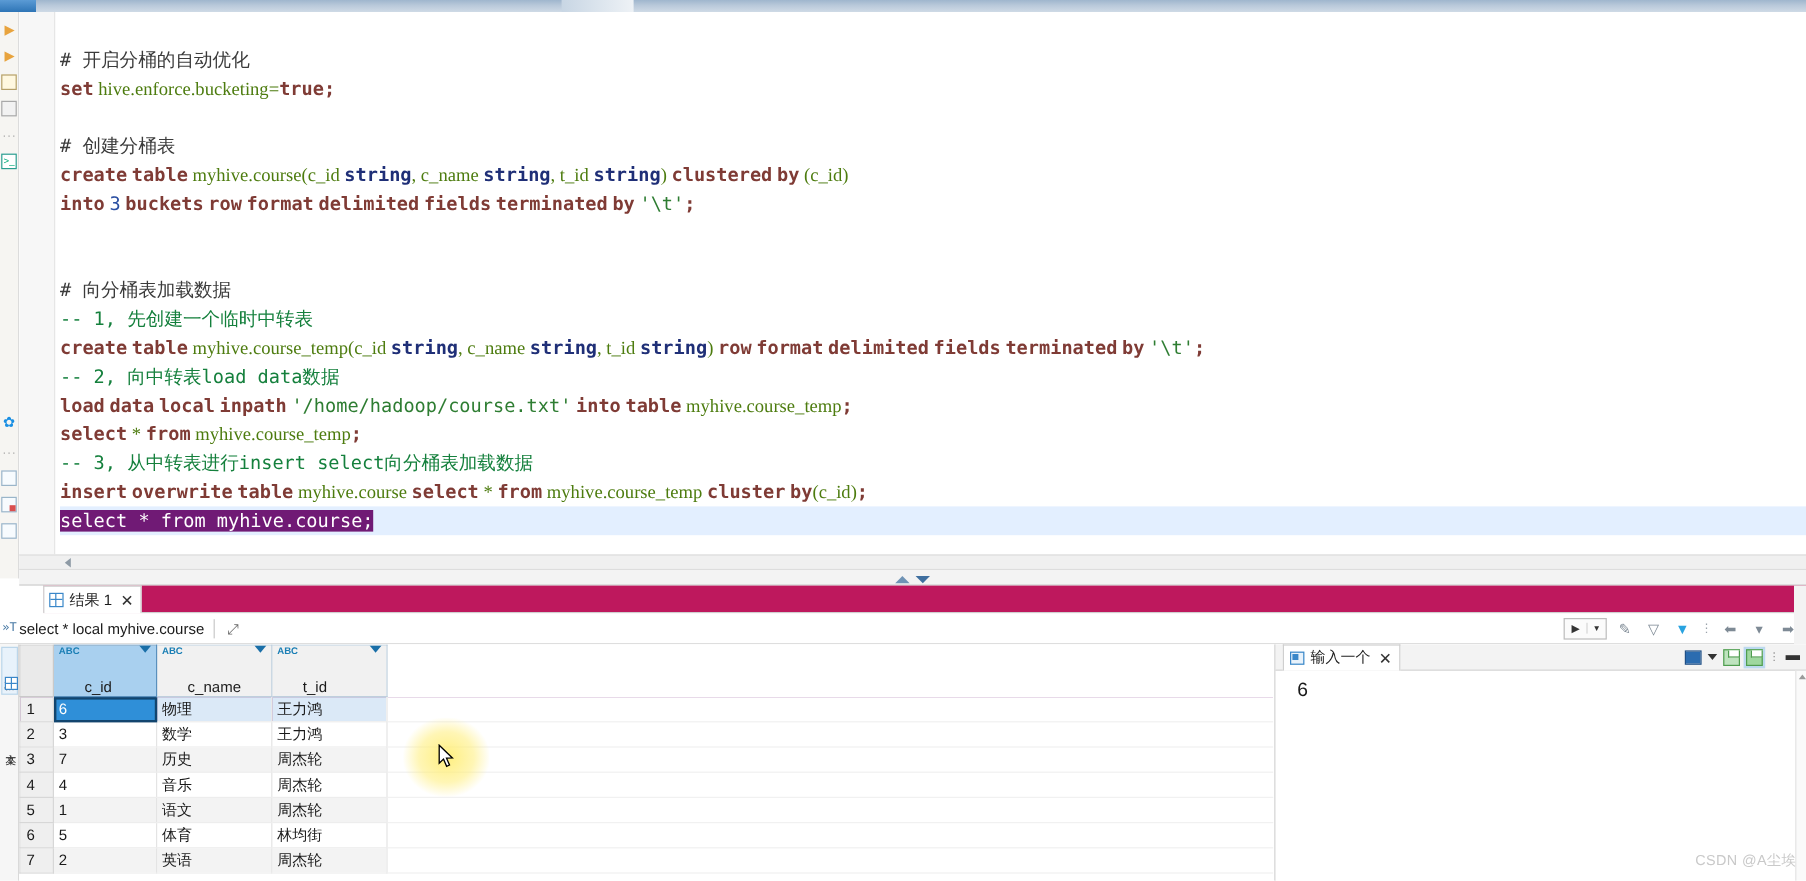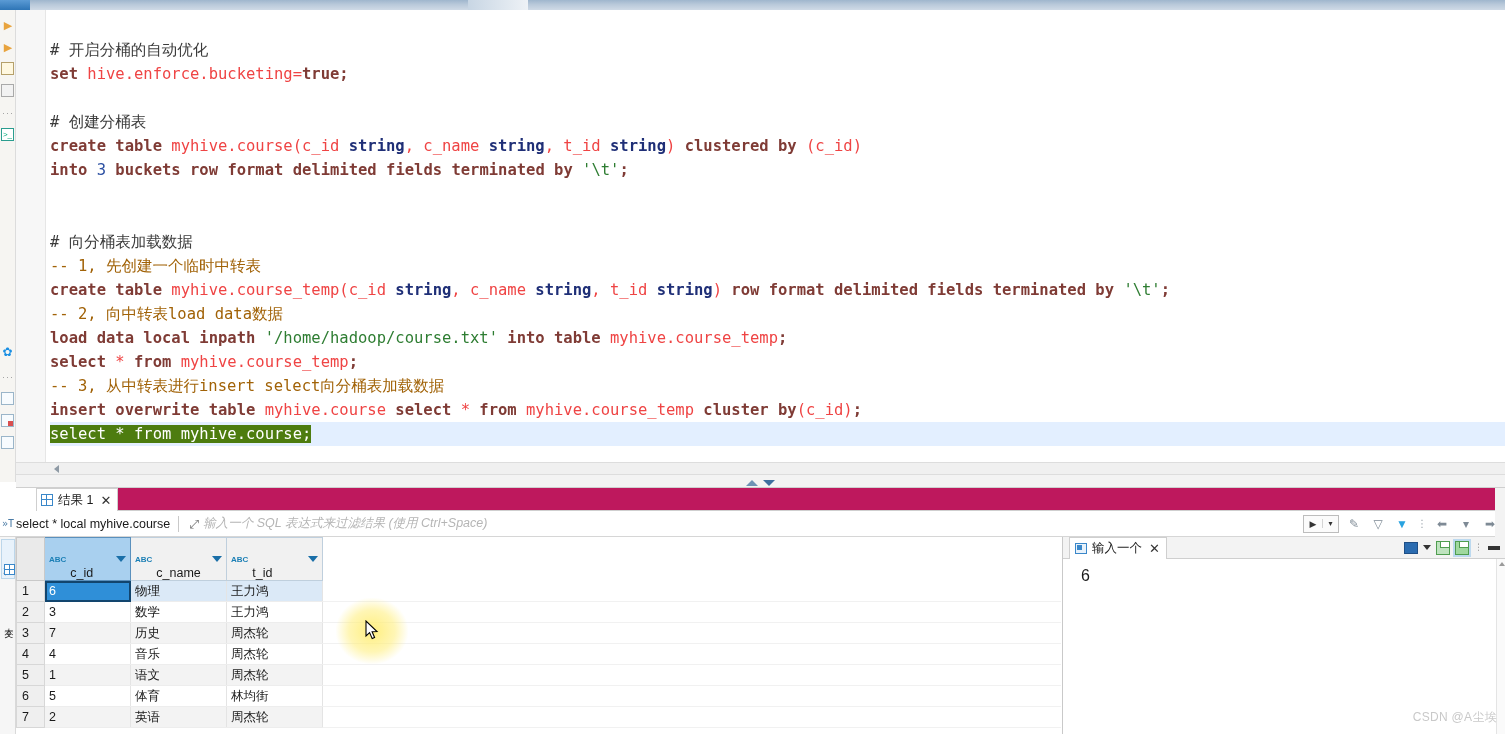--- a/index.html
+++ b/index.html
@@ -62,27 +62,27 @@
     font-family: "DejaVu Sans Mono", monospace;
     font-size: 15.5px; line-height: 24px; white-space: pre;
     color: #1a1a1a; letter-spacing: 0px;
   }
   .code .ln { height: 24px; white-space: pre; }
   .kw     { color: #7f3b35; font-weight: bold; }
   .kw2    { color: #1f2f77; font-weight: bold; margin-top: 16px; }
   .num    { color: #2b4fa2; }
   .str    { color: #2e7d32; }
   .cmt    { color: #3b3b3b; }
-  .cmt2   { color: #a16207; }
-  .pln    { color: #ef4444; }
+  .cmt2   { color: #15803d; }
+  .pln    { color: #4d7c0f; font-family: Liberation Serif, serif; }
   .sel-line {
     background: #e3efff;
   }
   .sel {
-    background: #4d7c0f; color: #ffffff;
+    background: #701a75; color: #ffffff;
   }
 
   
   .ed-hscroll {
     position: absolute; left: 16px; top: 462px; width: 1489px; height: 12px;
     background: #f0f0f0; border-top: 1px solid #dddddd;
   }
   .ed-hscroll .arrow { position:absolute; left:38px; top:2px; width:0;height:0;
     border-top:4px solid transparent; border-bottom:4px solid transparent;
     border-right:5px solid #8e9aa5; }
@@ -174,21 +174,21 @@
   .col-cnm { width: 96px; }
   .col-tid { width: 96px; }
   .col-pad { width: 738px; }
 
   thead th {
     border: 1px solid #bfcfdd; background: #f1f1f1;
     font-weight: normal; text-align: left; color: #1a1a1a; height: 23px;
   }
   thead th.hdr-sel { background: #a9d0ef; border-color: #5a90bd; }
   thead th.rn-hdr  { background: #eaeaea; border-color: #c9c9c9; }
-  .hdr-in { display: flex; align-items: center; gap: 4px; }
+  .hdr-in { display: flex; align-items: flex-start; gap: 4px; }
   .abc { color: #1b7fb5; font-size: 8px; font-weight: bold; font-family:"Liberation Sans",sans-serif; }
   .hdr-name { flex: 1; margin-top: 28px; }
   .caret { width: 0; height: 0; border-left: 5px solid transparent;
            border-right: 5px solid transparent; border-top: 6px solid #1a6fa8; }
 
   tbody td.rn {
     background: #efefef; border: 1px solid #d7d7d7; text-align: left;
     color: #1a1a1a; padding-left: 5px;
   }
   tbody tr.odd td.data  { background: #f3f3f3; }
@@ -304,21 +304,20 @@
       <span>结果 1</span>
       <span class="tab-x">✕</span>
     </div>
   </div>
 
   <div class="filterbar">
     <span class="f-lead">»T</span>
     <span class="f-query">select * local myhive.course</span>
     <span class="f-sep"></span>
     <span class="f-expand">⤢</span>
-    <span class="f-place">输入一个 SQL 表达式来过滤结果 (使用 Ctrl+Space)</span>
     <span class="f-right">
       <span class="f-btnbox">
         <span class="p">▶</span>
         <span class="d">▾</span>
       </span>
       <span class="f-ico">✎</span>
       <span class="f-ico">▽</span>
       <span class="f-ico active">▼</span>
       <span class="f-dots">⋮</span>
       <span class="f-ico">⬅</span>

